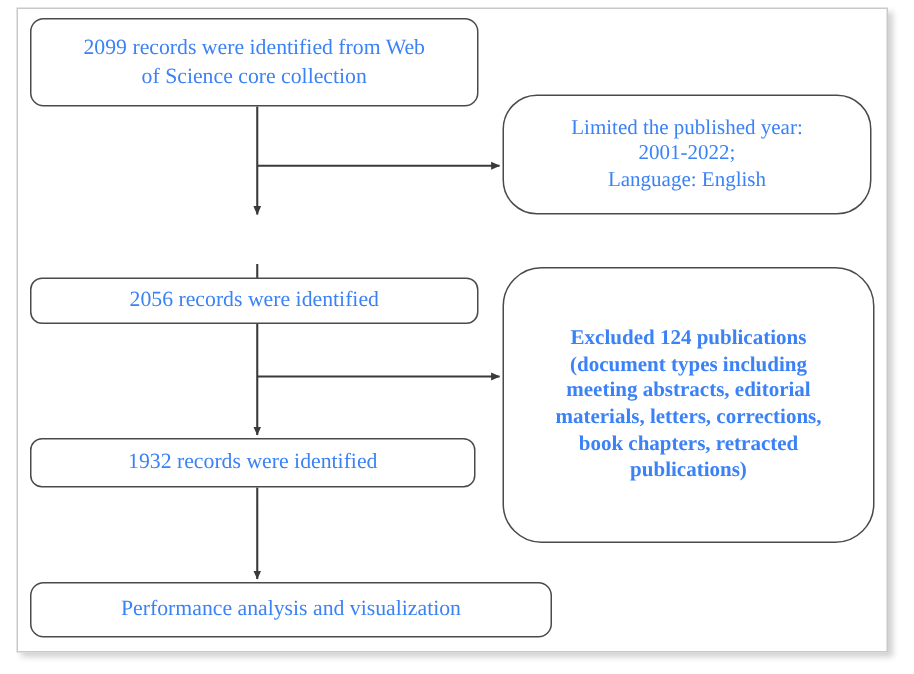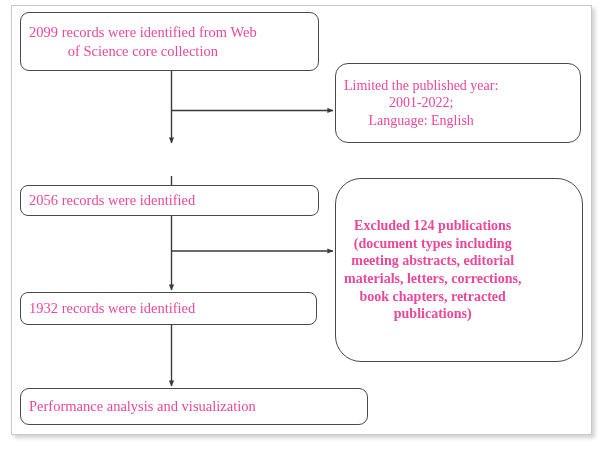--- a/index.html
+++ b/index.html
@@ -27,23 +27,23 @@
     box-shadow: 3px 3px 4px rgba(0,0,0,0.18);
     box-sizing: border-box;
   }
   .node {
     position: absolute;
     box-sizing: border-box;
     border: 1.4px solid #4a4a4a;
     background: #ffffff;
     display: flex;
     align-items: center;
-    justify-content: flex-start;
+    justify-content: center;
     text-align: center;
-    color: #ec4899;
+    color: #3b82f6;
     line-height: 1.26;
     padding: 2px 8px;
   }
   .node .txt {
     display: block;
     white-space: pre-line;
   }
   #node-identified-2099 {
     left: 20px; top: 12px; width: 299px; height: 59px;
     border-radius: 9px;
@@ -60,21 +60,21 @@
     border-radius: 8px;
     font-size: 14.5px;
   }
   #node-performance {
     left: 20px; top: 388px; width: 348px; height: 37px;
     border-radius: 9px;
     font-size: 14.5px;
   }
   #node-limited {
     left: 335px; top: 63px; width: 246px; height: 80px;
-    border-radius: 13px;
+    border-radius: 23px;
     font-size: 14px;
   }
   #node-excluded {
     left: 335px; top: 178px; width: 248px; height: 184px;
     border-radius: 26px;
     font-size: 14px;
     font-weight: bold;
   }
   #connectors {
     position: absolute;

